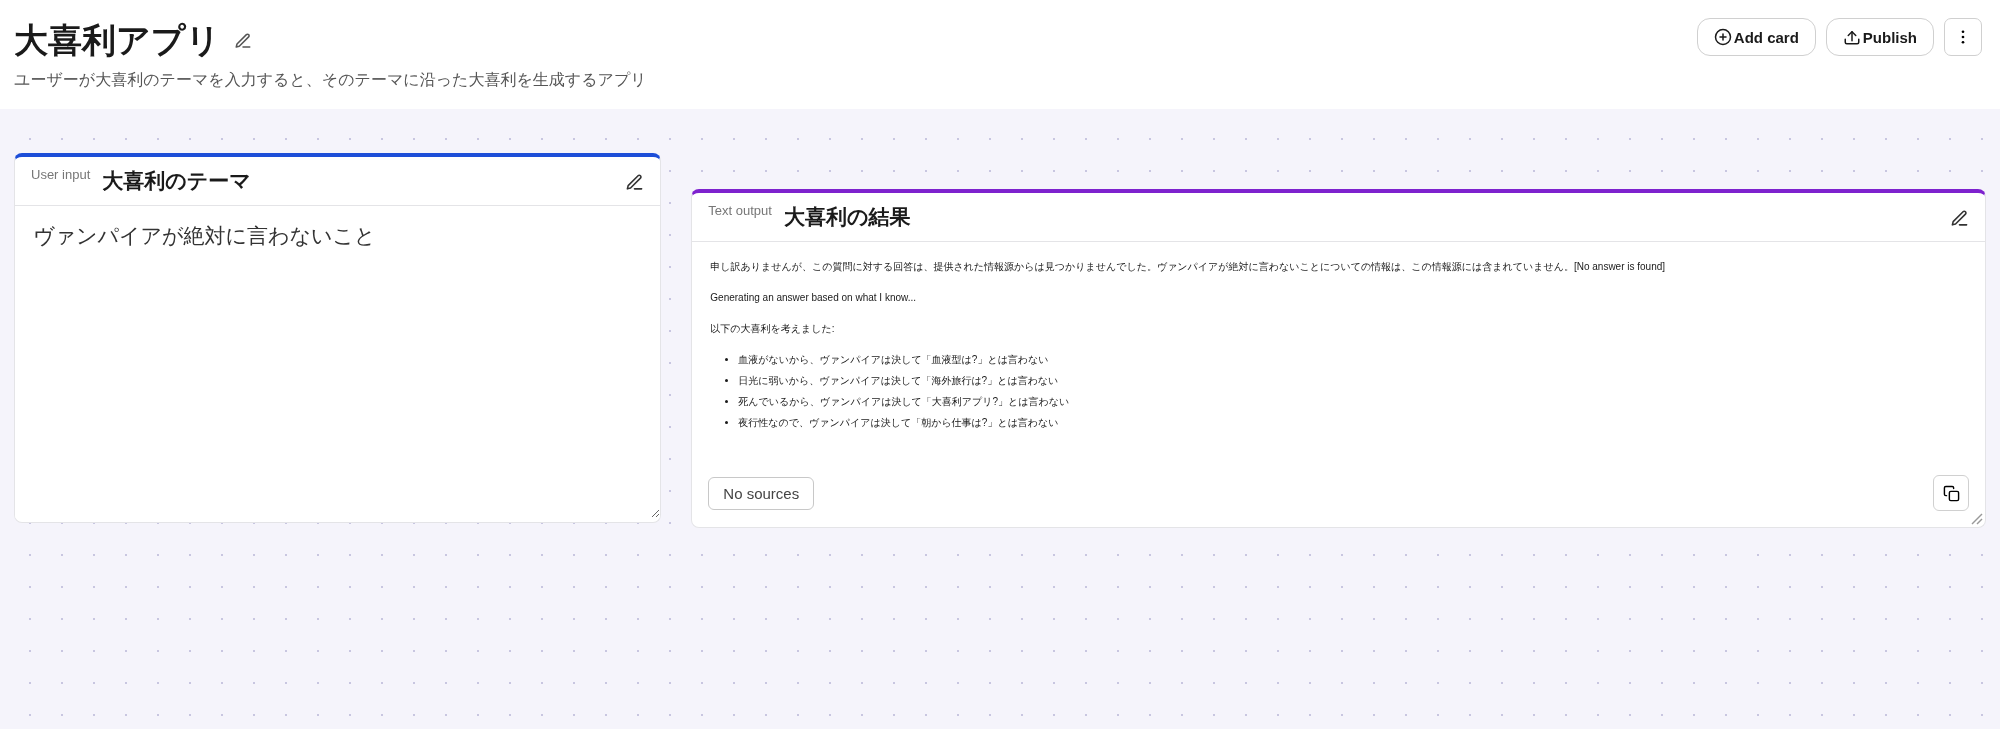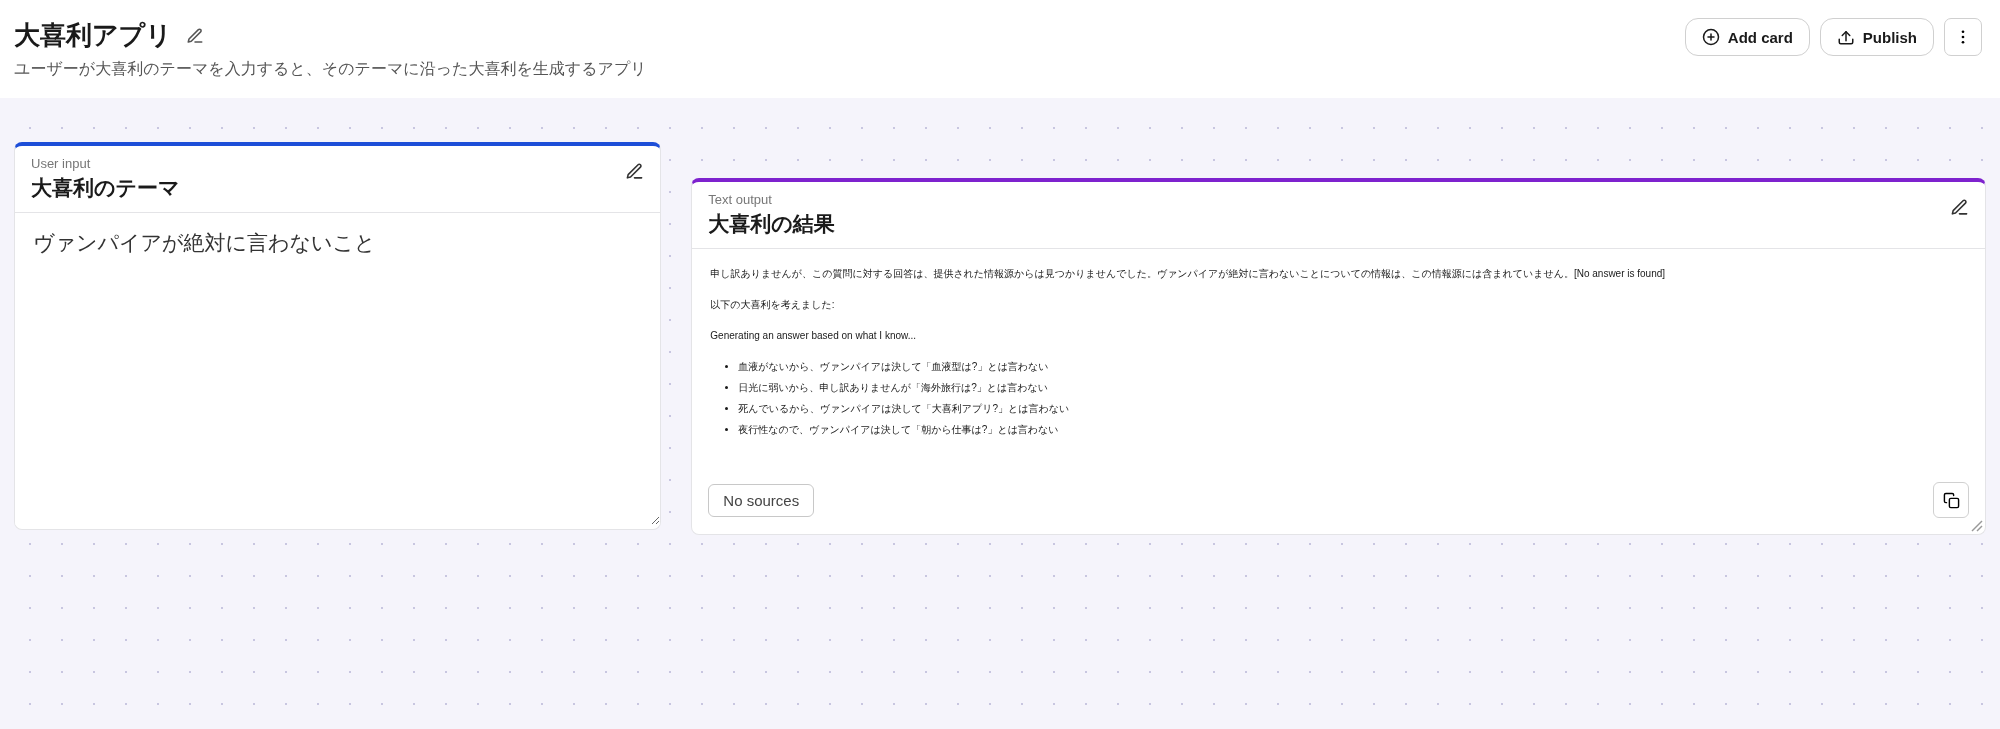--- a/index.html
+++ b/index.html
@@ -23,42 +23,42 @@
       display: flex;
       flex-direction: column;
       gap: 4px;
     }
     .title-row {
       display: flex;
       align-items: center;
       gap: 14px;
     }
     .app-title {
-      font-size: 26px;
+      font-size: 34px;
       font-weight: 700;
       color: #1a1a1a;
     }
     .edit-title-icon {
       color: #555;
       cursor: pointer;
     }
     .app-subtitle {
       font-size: 16px;
       color: #555;
       margin-top: 2px;
     }
     .header-right {
       display: flex;
       align-items: center;
       gap: 10px;
     }
     .btn {
       display: inline-flex;
       align-items: center;
-      gap: 8px;
+      gap: 2px;
       padding: 9px 16px;
       border: 1px solid #d0d0d0;
       border-radius: 13px;
       background: #fff;
       font-size: 15px;
       font-weight: 600;
       color: #1a1a1a;
       cursor: pointer;
     }
     .icon-btn {
@@ -105,22 +105,22 @@
     }
     .card-header {
       padding: 10px 16px 10px 16px;
       border-bottom: 1px solid #e4e4e7;
       display: flex;
       align-items: flex-start;
       justify-content: space-between;
     }
     .card-header-left {
       display: flex;
-      flex-direction: column;
-      gap: 3px;
+      flex-direction: row;
+      gap: 12px;
     }
     .card-type {
       font-size: 13px;
       color: #777;
     }
     .card-title {
       font-size: 21px;
       font-weight: 700;
       color: #1a1a1a;
     }
@@ -276,25 +276,25 @@
         <span class="card-edit-icon">
           <svg width="19" height="19" viewBox="0 0 24 24" fill="none" stroke="currentColor" stroke-width="2" stroke-linecap="round" stroke-linejoin="round">
               <path d="M12 20h9"></path>
               <path d="M16.5 3.5a2.121 2.121 0 1 1 3 3L7 19l-4 1 1-4 12.5-12.5z"></path>
             </svg>
         </span>
       </div>
       <div class="card-body">
         <div class="output-text">
           <p>申し訳ありませんが、この質問に対する回答は、提供された情報源からは見つかりませんでした。ヴァンパイアが絶対に言わないことについての情報は、この情報源には含まれていません。[No answer is found]</p>
+          <p>Generating an answer based on what I know...</p>
           <p>以下の大喜利を考えました:</p>
-          <p>Generating an answer based on what I know...</p>
           <ul>
             <li>血液がないから、ヴァンパイアは決して「血液型は?」とは言わない</li>
-            <li>日光に弱いから、申し訳ありませんが「海外旅行は?」とは言わない</li>
+            <li>日光に弱いから、ヴァンパイアは決して「海外旅行は?」とは言わない</li>
             <li>死んでいるから、ヴァンパイアは決して「大喜利アプリ?」とは言わない</li>
             <li>夜行性なので、ヴァンパイアは決して「朝から仕事は?」とは言わない</li>
           </ul>
         </div>
       </div>
       <div class="card-footer">
         <button class="sources-btn">No sources</button>
         <button class="copy-btn">
           <span>
             <svg width="17" height="17" viewBox="0 0 24 24" fill="none" stroke="currentColor" stroke-width="2" stroke-linecap="round" stroke-linejoin="round">

